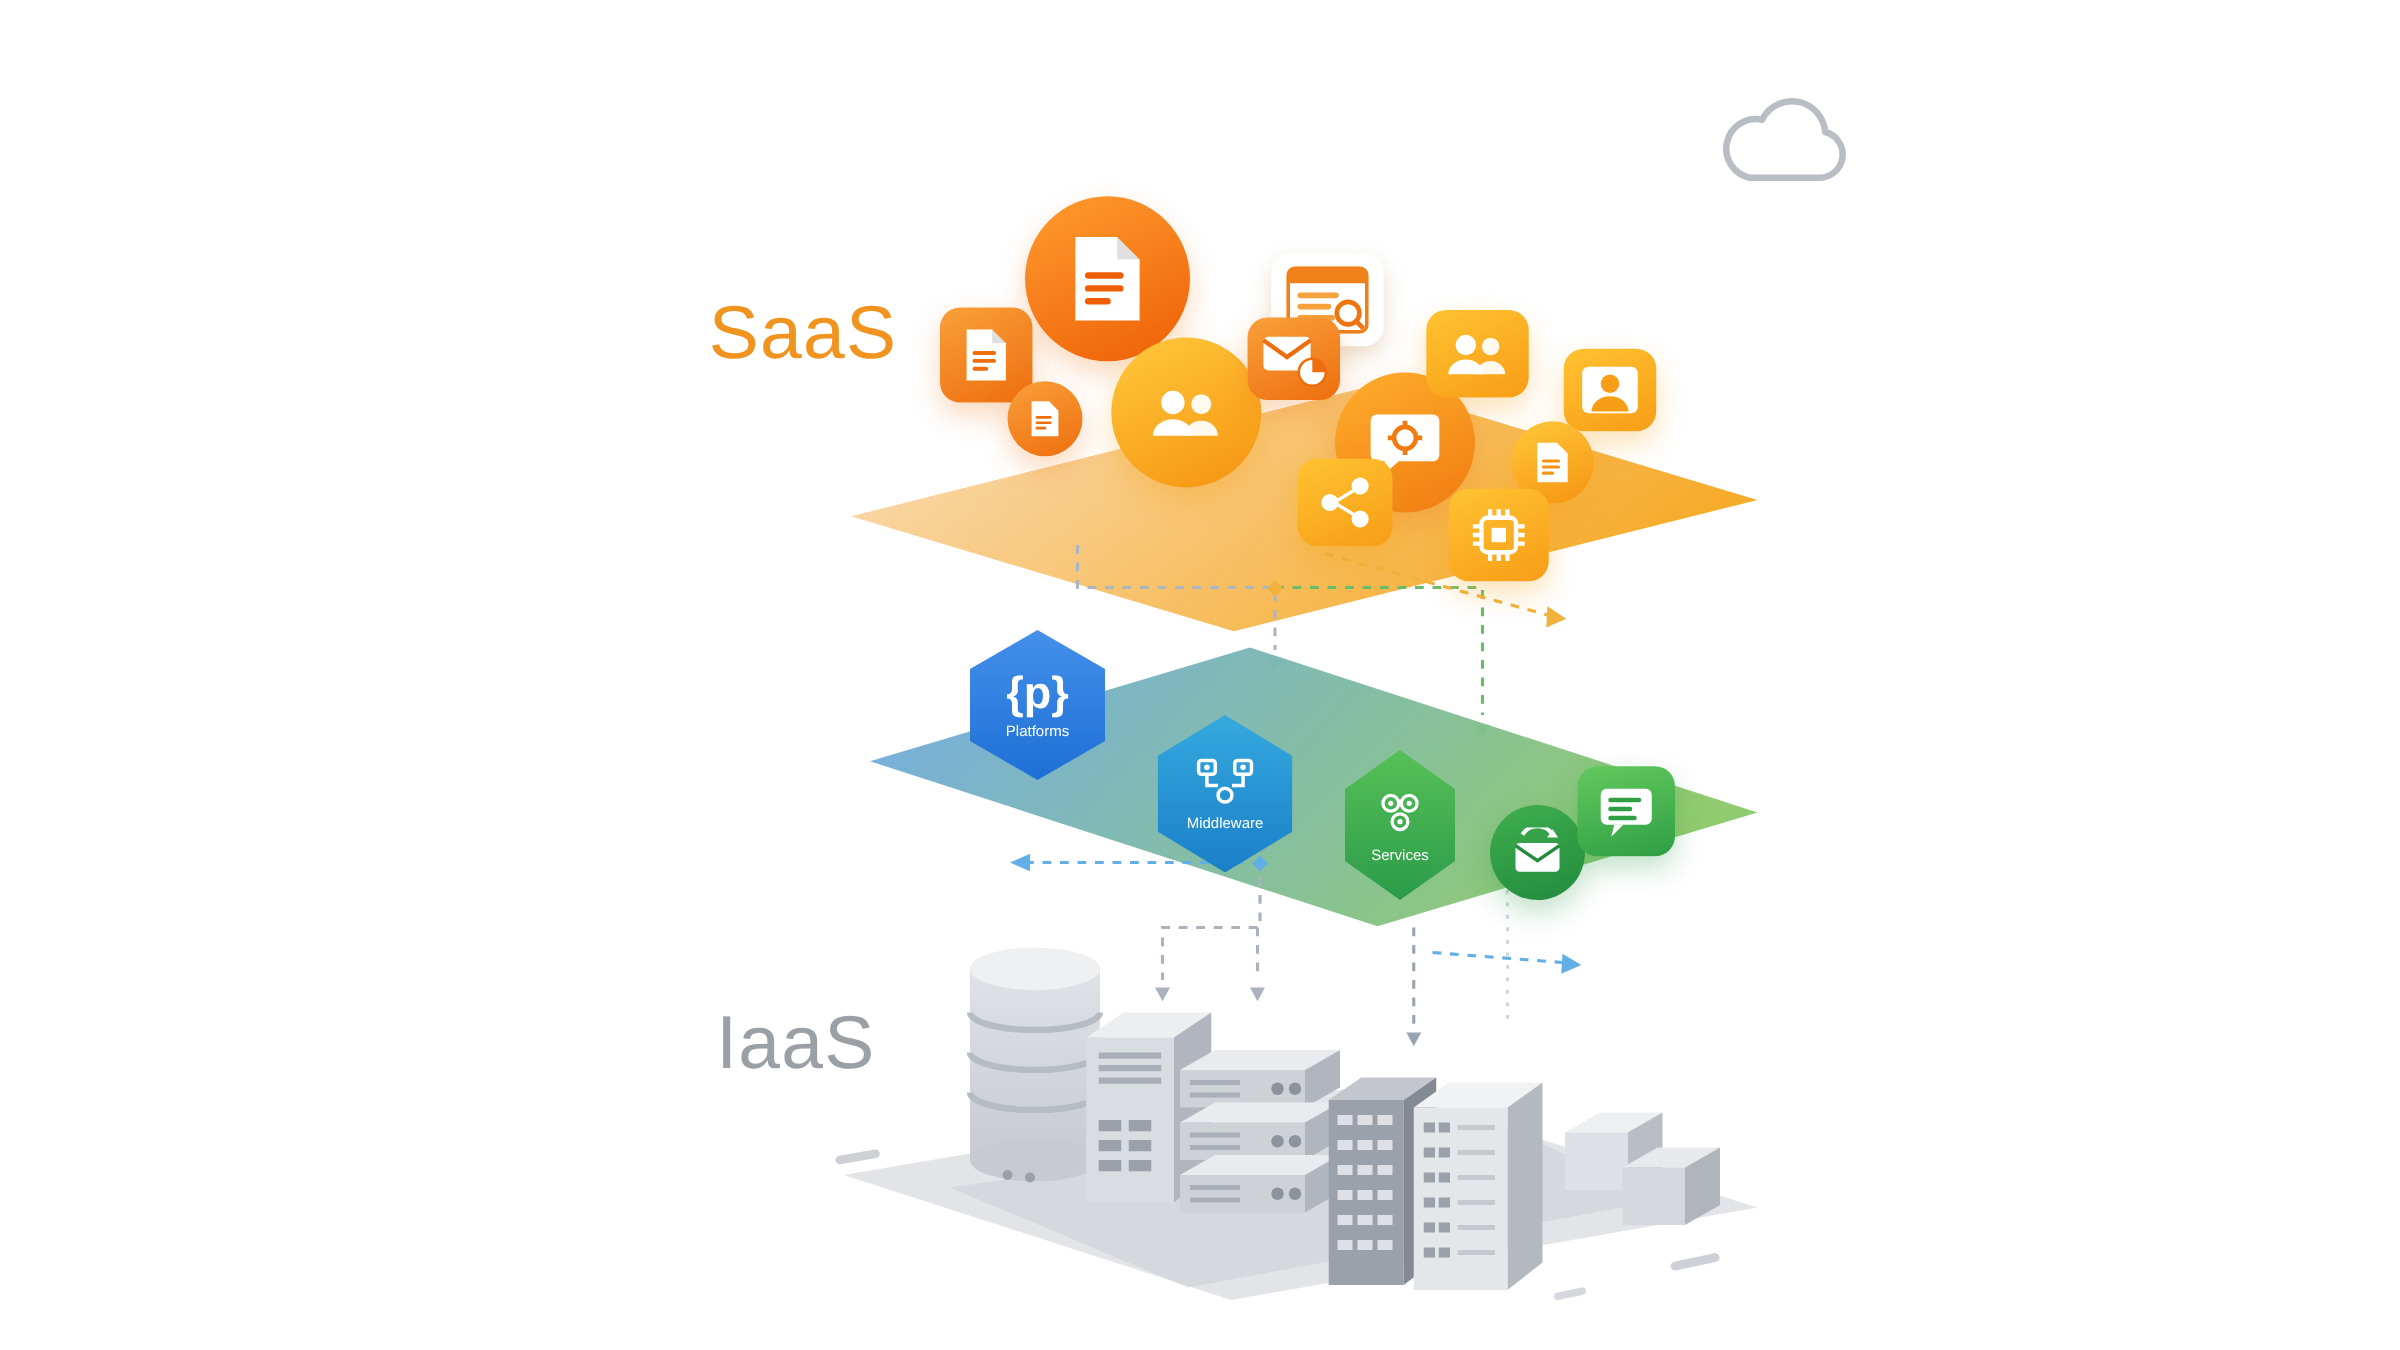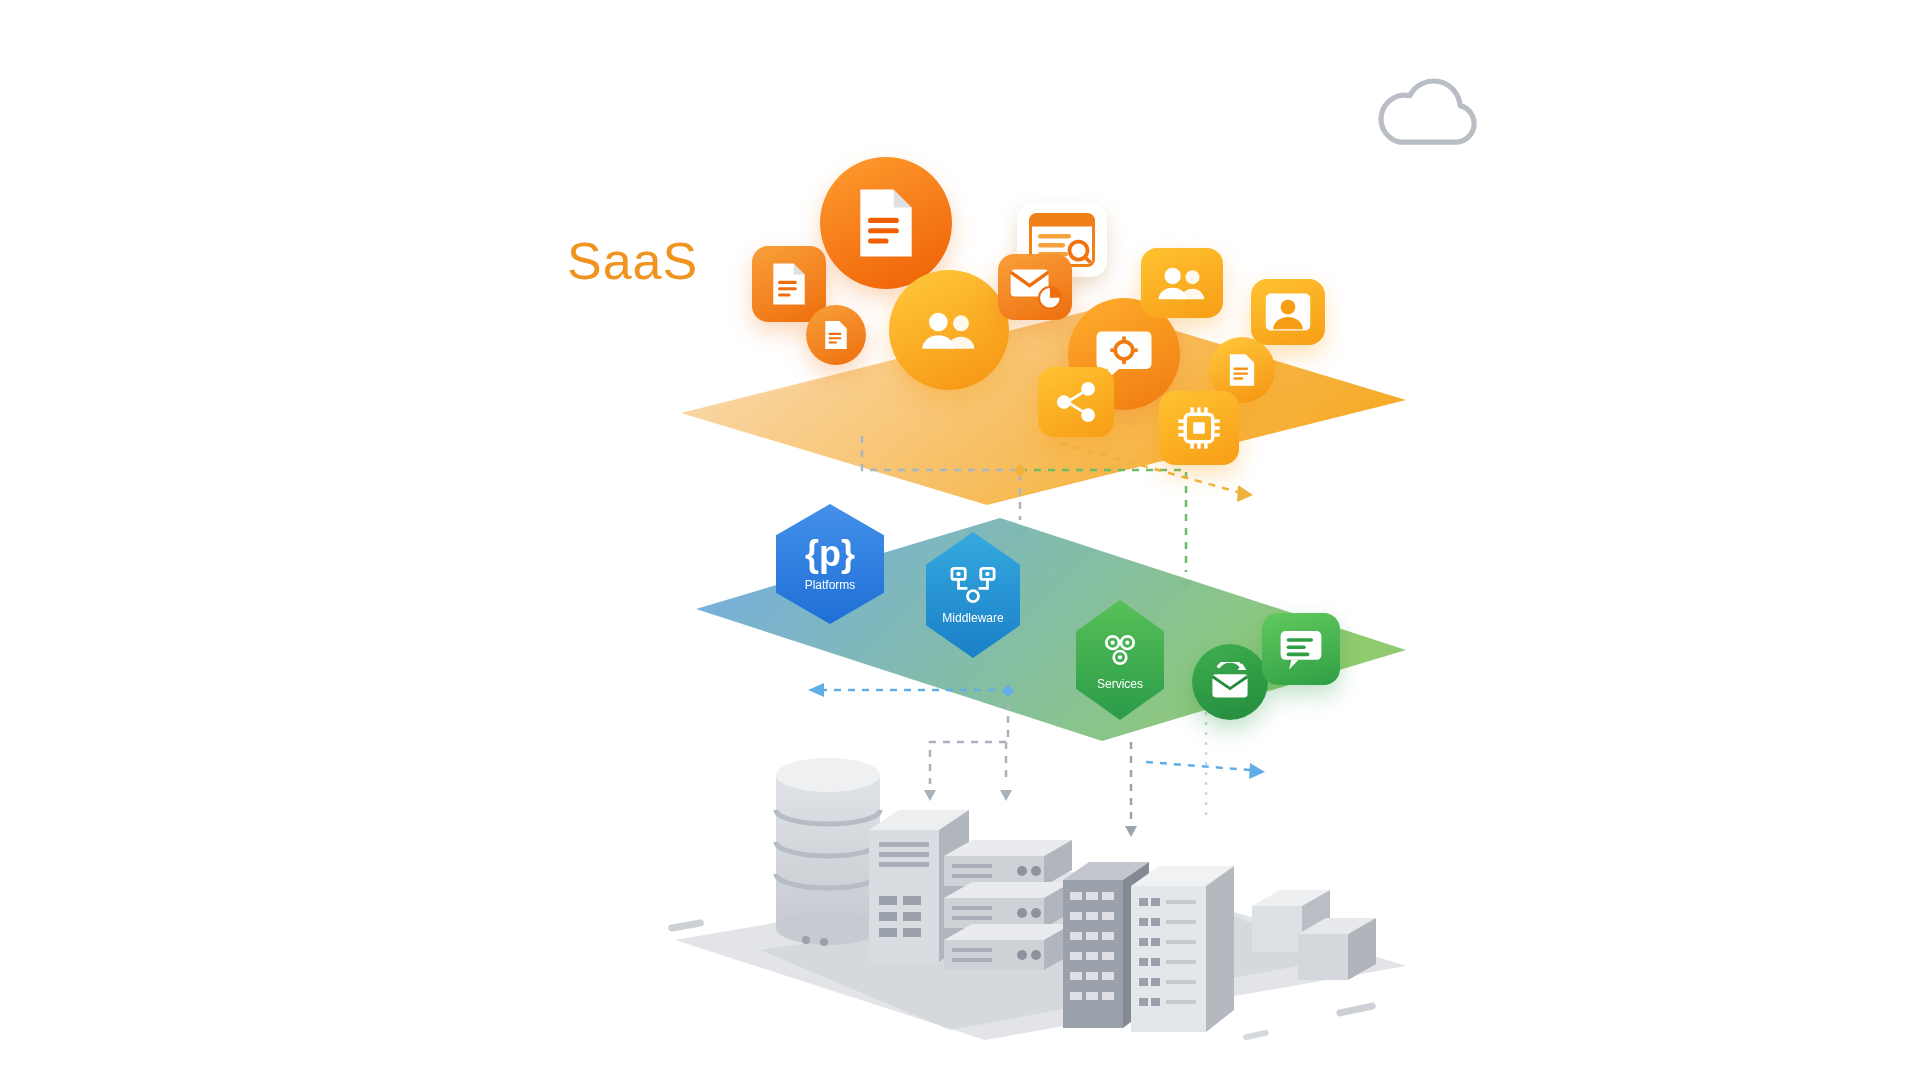--- a/index.html
+++ b/index.html
@@ -1,19 +1,19 @@
 <!DOCTYPE html>
 <html><head>
 <meta charset="utf-8">
 <style>
   html,body{margin:0;padding:0;background:#ffffff;}
   .canvas{position:relative;width:1920px;height:1080px;background:#ffffff;overflow:hidden;
           font-family:"Liberation Sans",sans-serif;}
   .scene{position:absolute;left:0;top:0;}
-  .layer-label{position:absolute;font-size:52px;letter-spacing:1px;font-weight:400;}
+  .layer-label{position:absolute;font-size:60px;letter-spacing:1px;font-weight:400;}
   .tile{position:absolute;display:flex;align-items:center;justify-content:center;}
   .rsq{border-radius:16px;}
   .circ{border-radius:50%;}
   .sh-o{box-shadow:0 10px 22px rgba(238,120,20,.28);}
   .sh-y{box-shadow:0 10px 22px rgba(244,160,20,.30);}
   .sh-g{box-shadow:0 10px 22px rgba(40,150,70,.28);}
   .sh-w{box-shadow:0 8px 18px rgba(180,120,40,.25);}
   .hex{position:absolute;clip-path:polygon(50% 0,100% 26%,100% 74%,50% 100%,0 74%,0 26%);
        display:flex;flex-direction:column;align-items:center;justify-content:center;
        color:#fff;text-align:center;}
@@ -208,20 +208,21 @@
       <polygon points="1348,934 1376,918 1376,964 1348,980" fill="#b0b5bc"></polygon>
       <rect x="1298" y="934" width="50" height="46" fill="#d4d7dc"></rect>
     </g>
   </svg>
 
   <svg class="scene" style="left:1372px;top:70px" width="116" height="84" viewBox="0 0 100 72">
     <path d="M24 62 H72 A16 16 0 0 0 76 30.5 A23 23 0 0 0 32.5 22 A18.5 18.5 0 0 0 24 62 Z" fill="none" stroke="#b9bdc4" stroke-width="4.5" stroke-linejoin="round" stroke-linecap="round"></path>
   </svg>
 
   <div class="layer-label" style="left:567px;top:231px;color:#f0941f">SaaS</div>
+  <div class="layer-label" style="left:573px;top:799px;color:#9aa0a6">IaaS</div>
 
   <div>
 
     <div class="tile rsq g-or1 sh-o" style="left:752px;top:246px;width:74px;height:76px;--ac:#ee6e0e">
       <svg width="38" height="44" viewBox="0 0 24 28">
           <path fill="#fff" d="M2 1h13l7 7v19H2z"></path>
           <path fill="rgba(0,0,0,.12)" d="M15 1l7 7h-7z"></path>
           <rect x="5" y="12" width="12" height="2" rx="1" fill="var(--ac)"></rect>
           <rect x="5" y="16" width="12" height="2" rx="1" fill="var(--ac)"></rect>
           <rect x="5" y="20" width="8" height="2" rx="1" fill="var(--ac)"></rect>
@@ -350,21 +351,21 @@
     </div>
   </div>
 
   <div>
 
     <div class="hex g-bl1" style="left:776px;top:504px;width:108px;height:120px">
       <div class="hx-glyph">{p}</div>
       <div class="hx-label">Platforms</div>
     </div>
 
-    <div class="hex g-tl1" style="left:926px;top:532px;width:94px;height:126px">
+    <div class="hex g-tl1" style="left:926px;top:572px;width:108px;height:126px">
       <svg width="50" height="40" viewBox="0 0 44 36">
           <g fill="none" stroke="#fff" stroke-width="2.5">
             <rect x="3" y="3" width="12" height="10" rx="2"></rect>
             <rect x="29" y="3" width="12" height="10" rx="2"></rect>
             <circle cx="22" cy="28" r="5"></circle>
             <path d="M9 13v8h8M35 13v8h-8"></path>
           </g>
           <circle cx="9" cy="8" r="2" fill="#fff"></circle>
           <circle cx="35" cy="8" r="2" fill="#fff"></circle>
         </svg>

